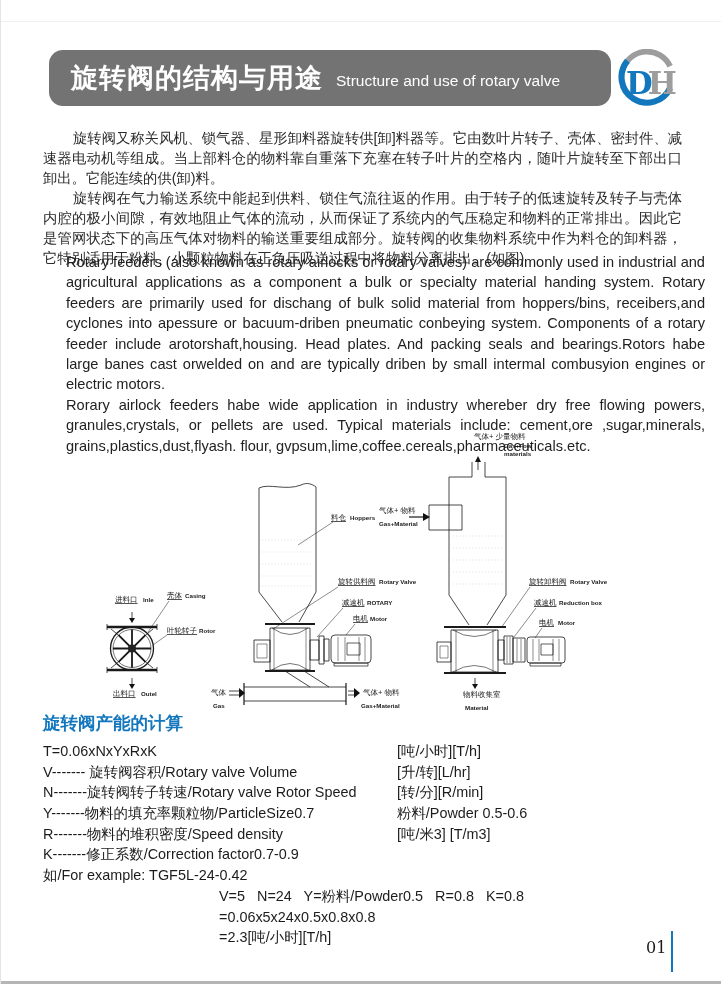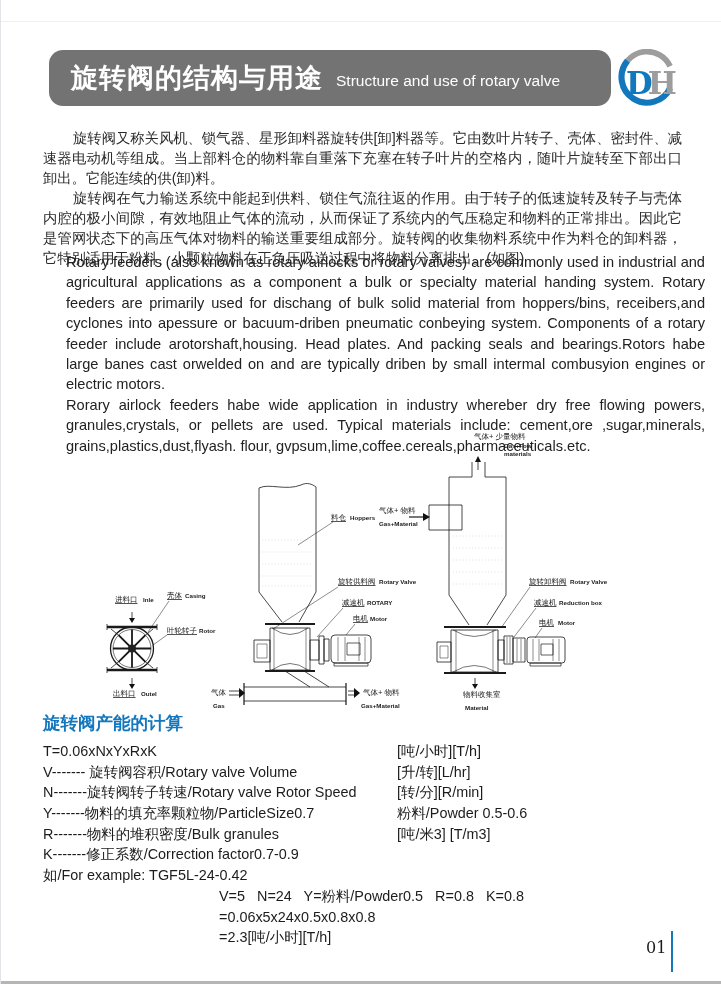--- a/index.html
+++ b/index.html
@@ -204,21 +204,21 @@
       <text class="den" x="464" y="282" stroke="none">Material</text>
     </g>
   </svg>
 
   <h2 class="calc-heading">旋转阀产能的计算</h2>
   <div class="calc-rows">
     <div class="calc-row"><span class="cl">T=0.06xNxYxRxK</span><span class="cr">[吨/小时][T/h]</span></div>
     <div class="calc-row"><span class="cl">V------- 旋转阀容积/Rotary valve Volume</span><span class="cr">[升/转][L/hr]</span></div>
     <div class="calc-row"><span class="cl">N-------旋转阀转子转速/Rotary valve Rotor Speed</span><span class="cr">[转/分][R/min]</span></div>
     <div class="calc-row"><span class="cl">Y-------物料的填充率颗粒物/ParticleSize0.7</span><span class="cr">粉料/Powder 0.5-0.6</span></div>
-    <div class="calc-row"><span class="cl">R-------物料的堆积密度/Bulk granules</span><span class="cr">[吨/米3] [T/m3]</span></div>
+    <div class="calc-row"><span class="cl">R-------物料的堆积密度/Speed density</span><span class="cr">[吨/米3] [T/m3]</span></div>
     <div class="calc-row"><span class="cl">K-------修正系数/Correction factor0.7-0.9</span><span class="cr"></span></div>
     <div class="calc-row"><span class="cl">如/For example: TGF5L-24-0.42</span><span class="cr"></span></div>
     <div class="example-line">V=5   N=24   Y=粉料/Powder0.5   R=0.8   K=0.8</div>
     <div class="example-line">=0.06x5x24x0.5x0.8x0.8</div>
     <div class="example-line">=2.3[吨/小时][T/h]</div>
   </div>
 
   <div class="page-number">01</div>
   <div class="page-number-rule"></div>
   <div class="bottom-strip"></div>

